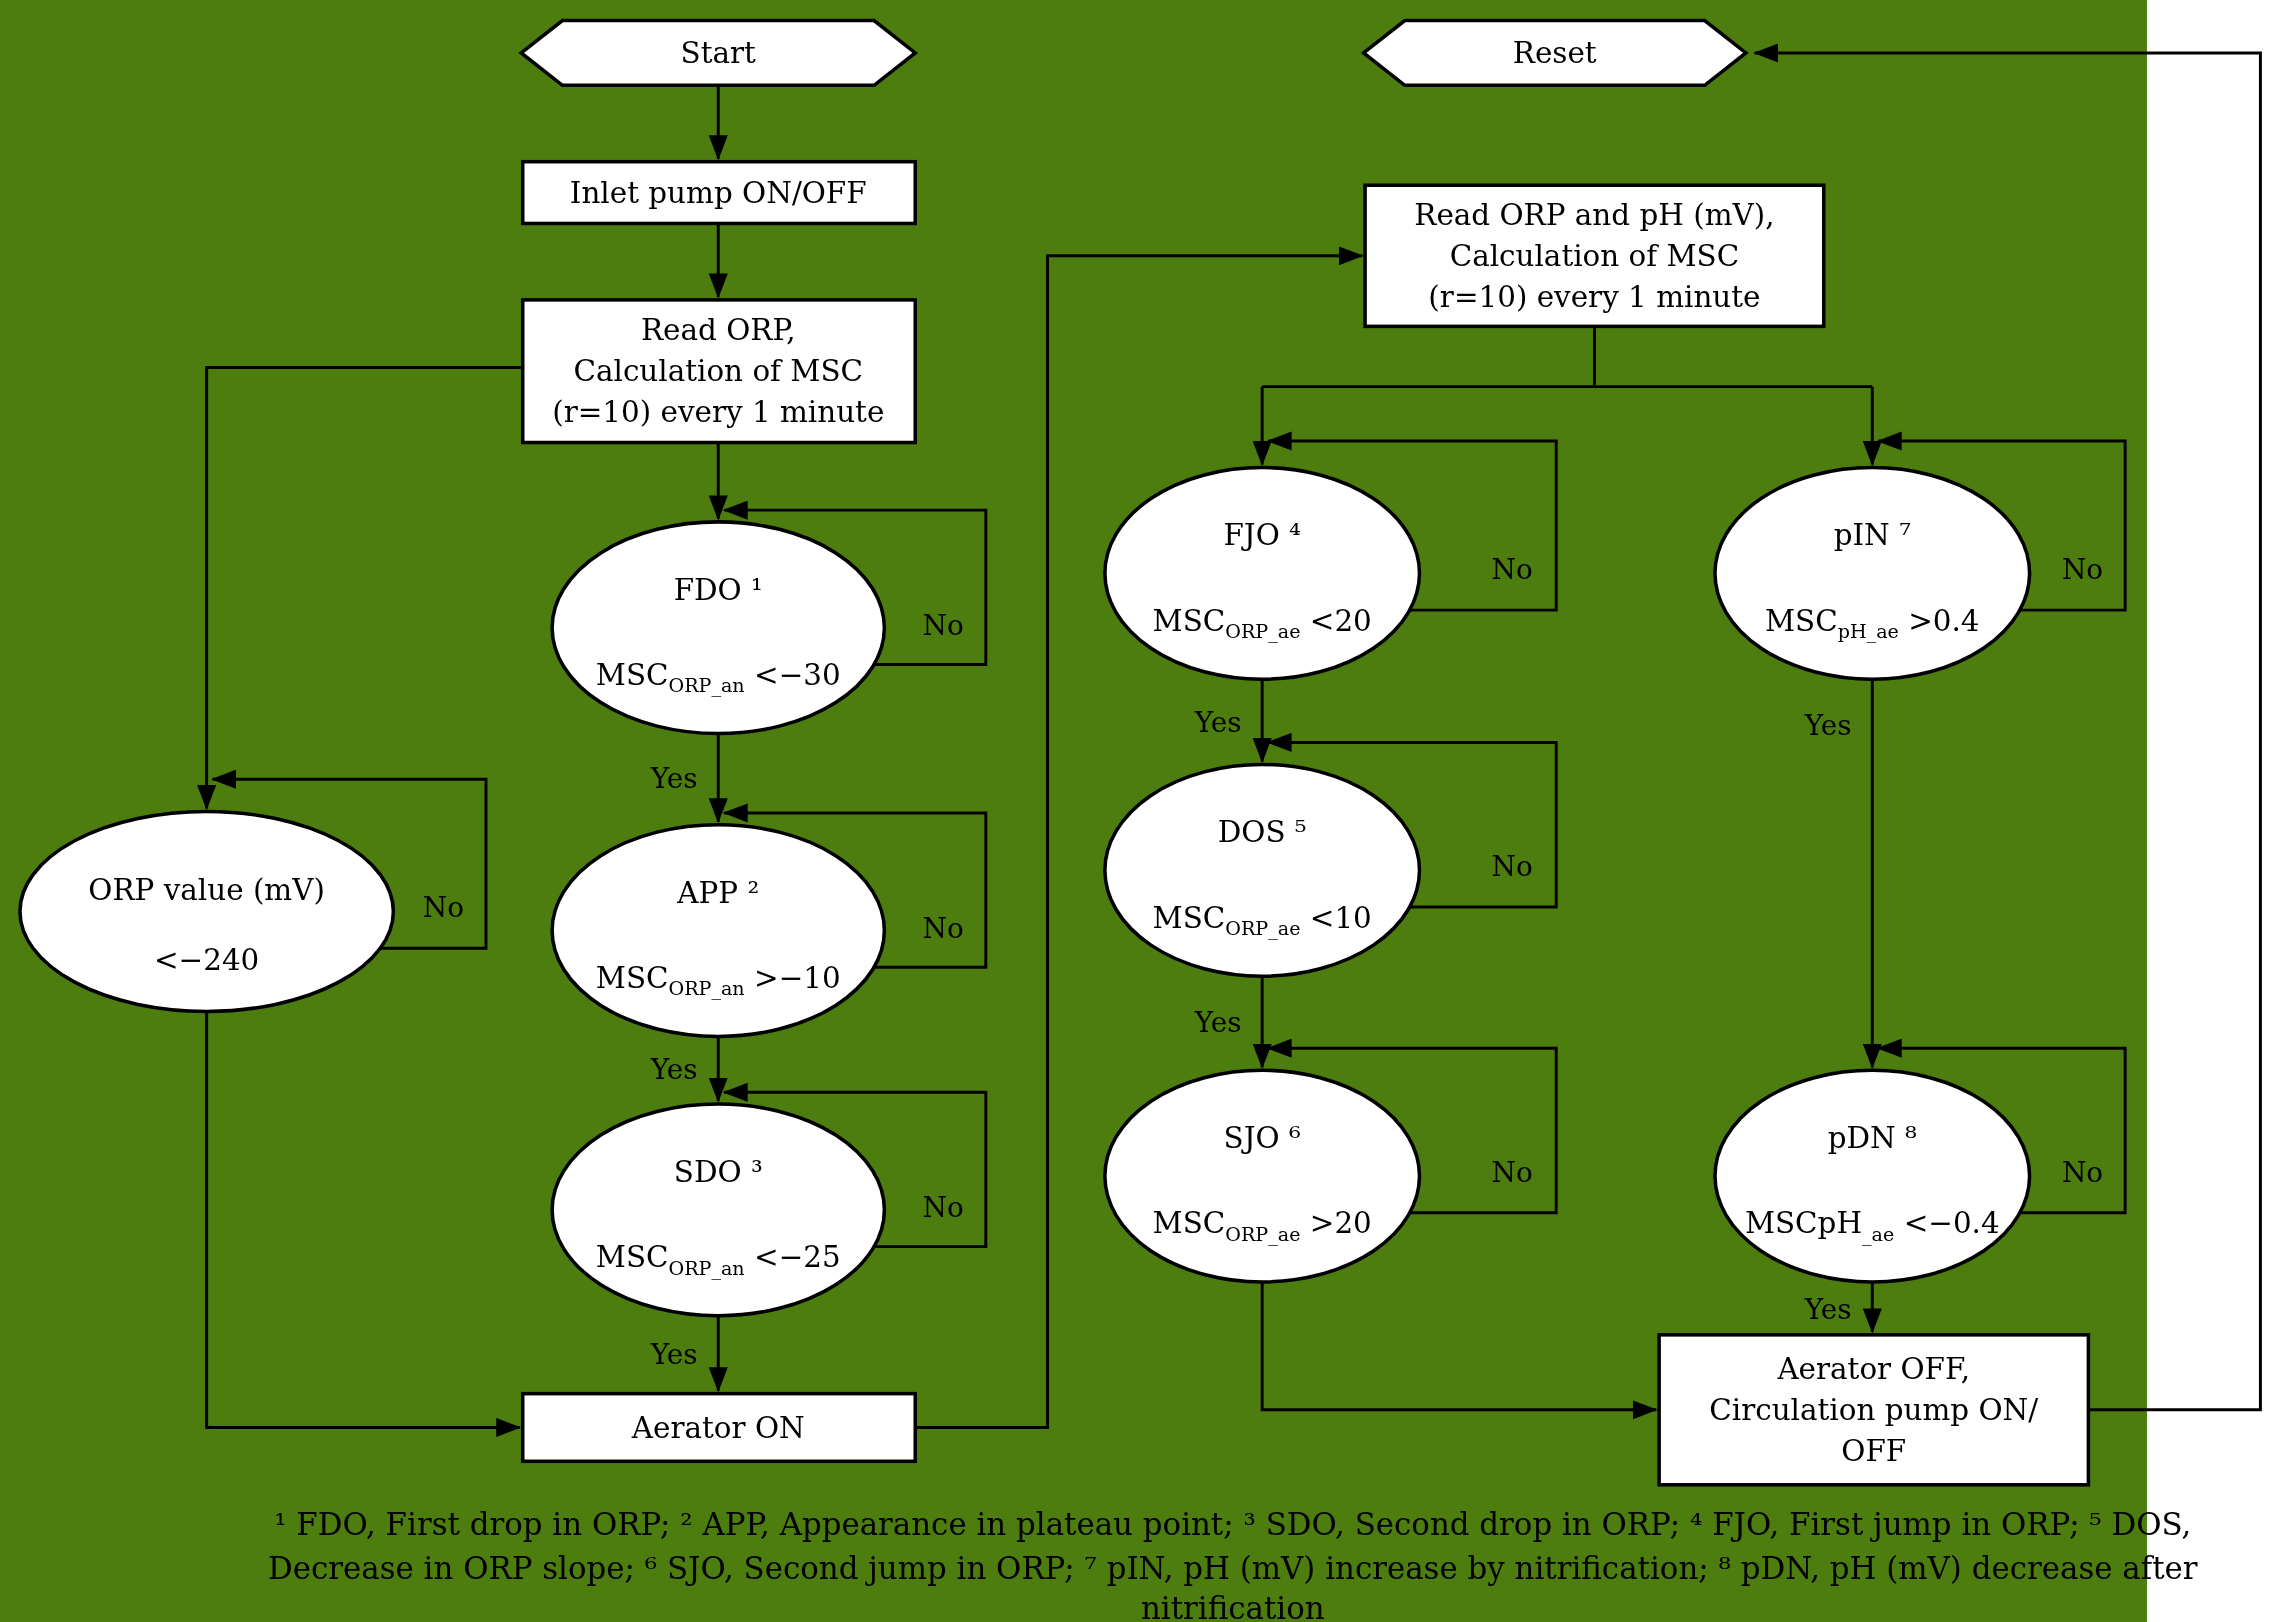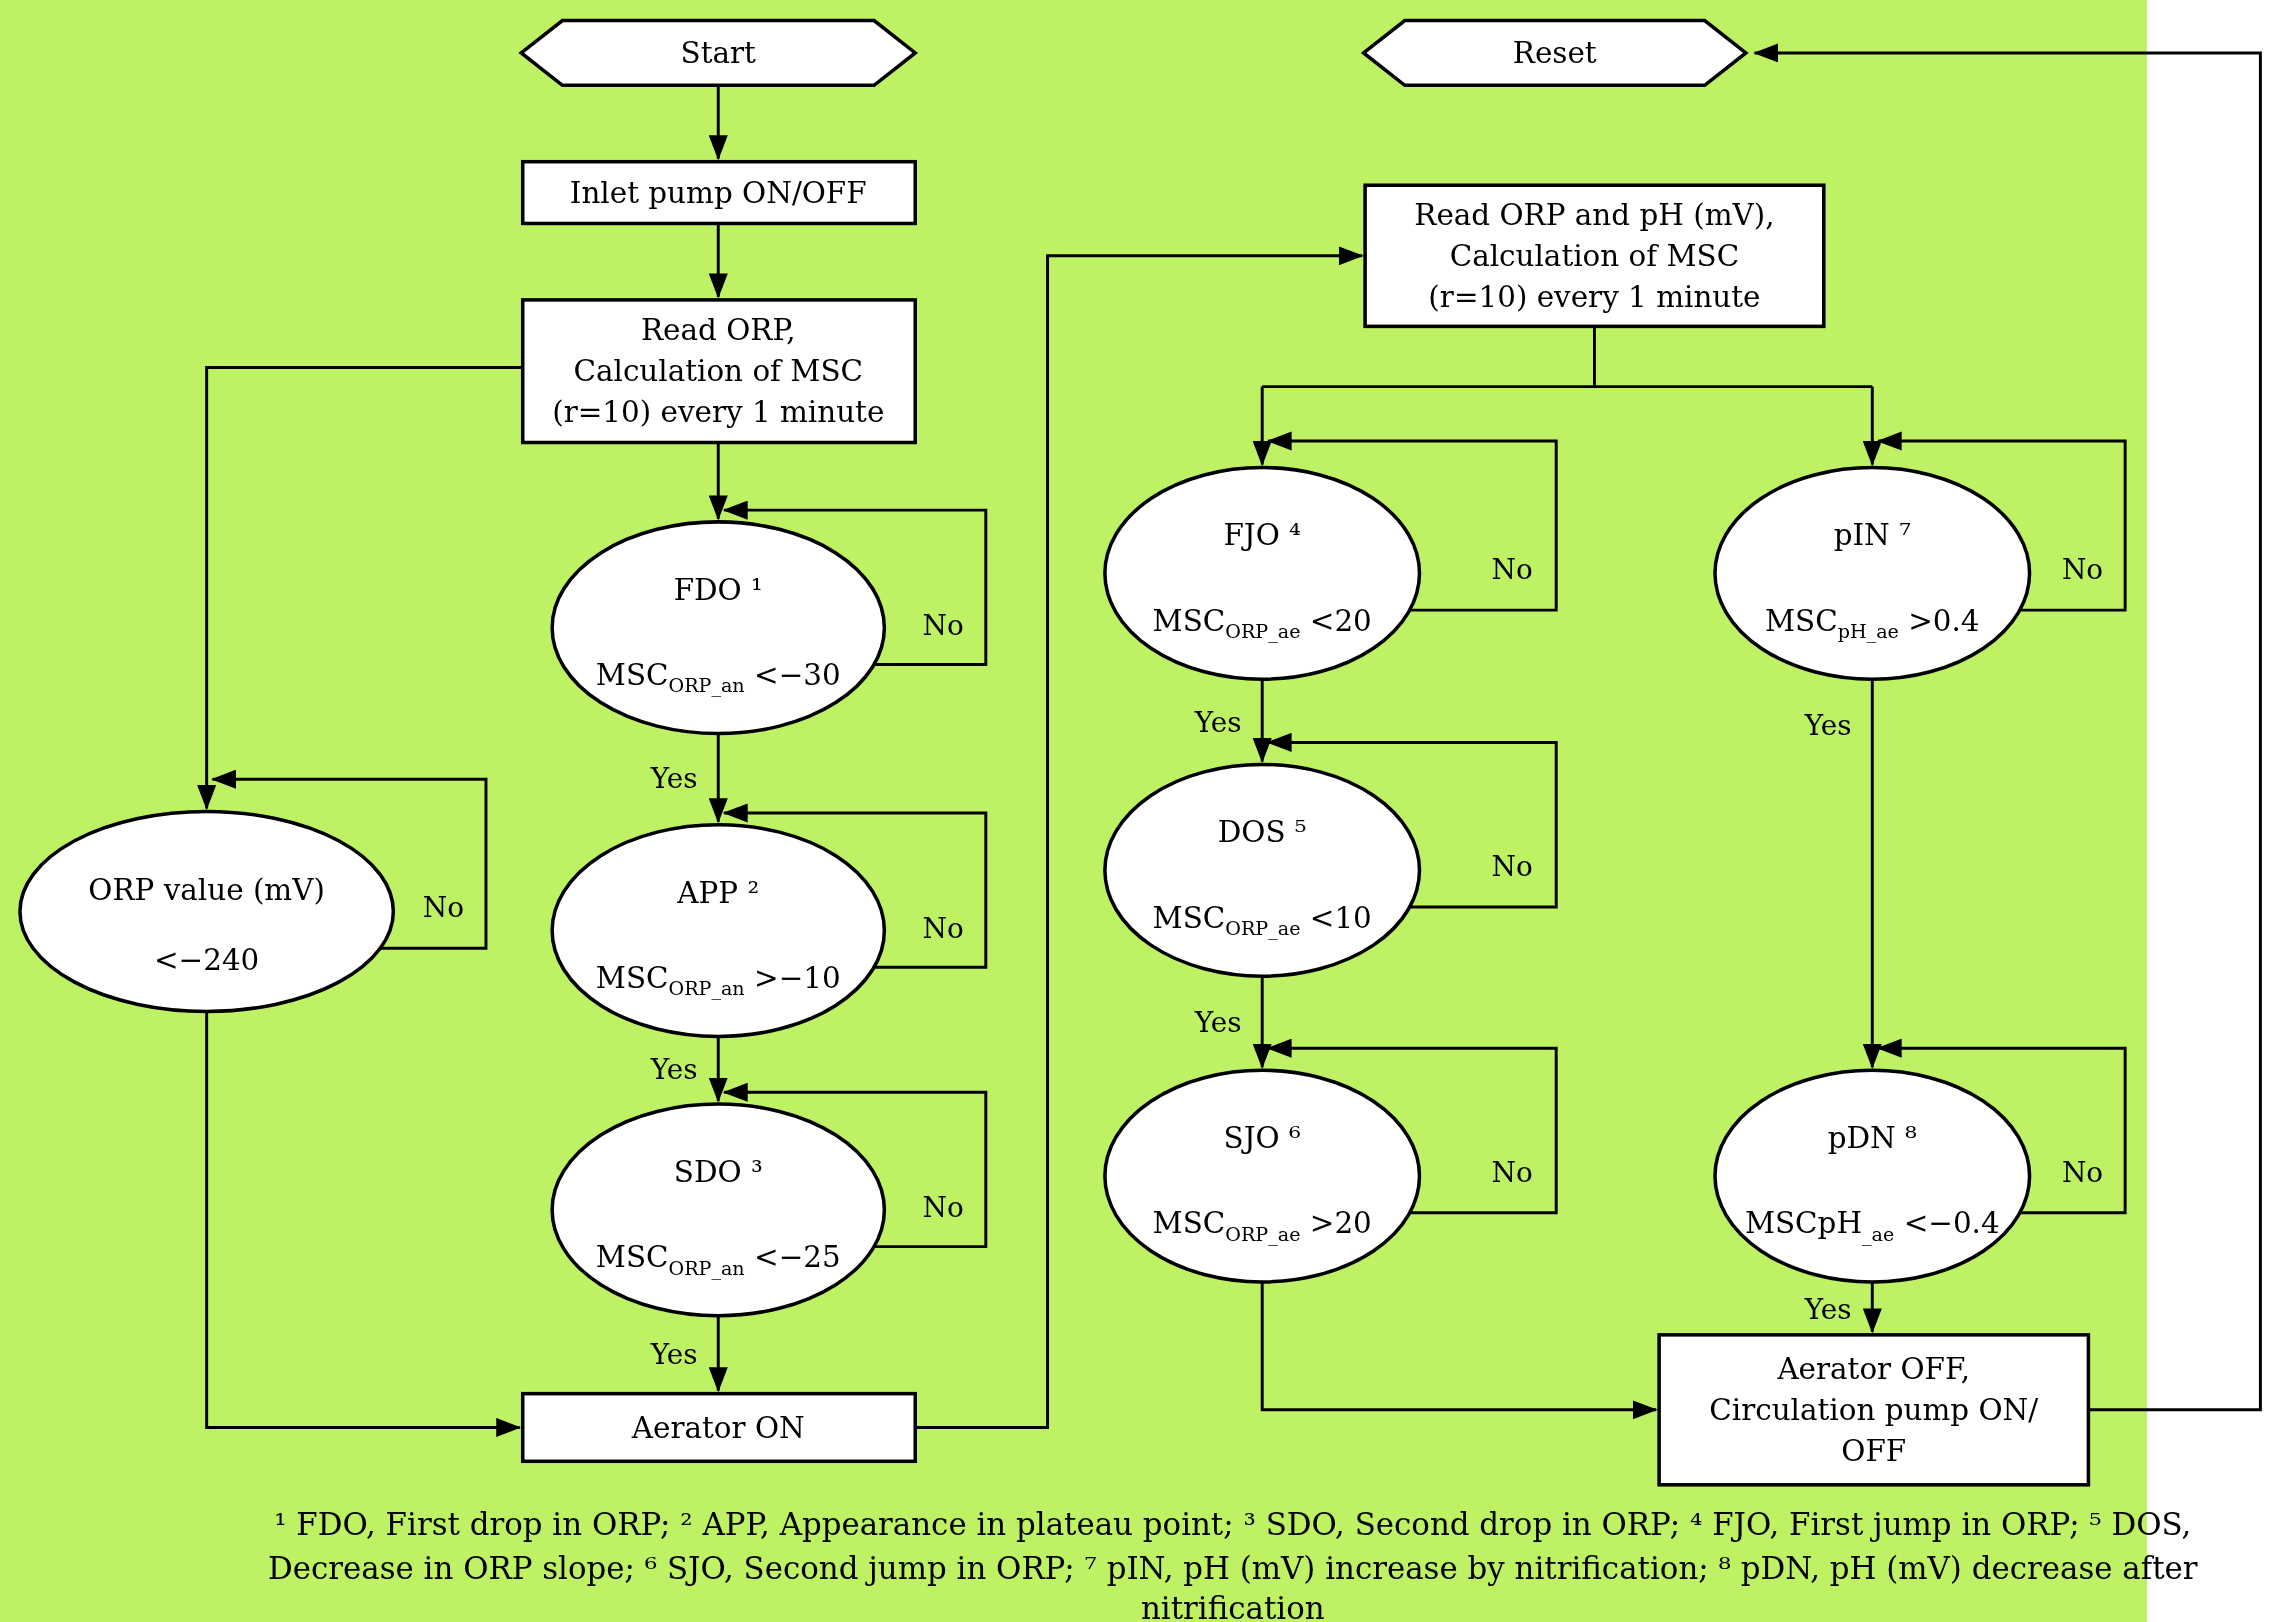--- a/index.html
+++ b/index.html
@@ -1,16 +1,16 @@
 <!DOCTYPE html>
 <html style="font-size:8.6px"><head>
 <meta charset="utf-8">
 <style>
   html, body { margin: 0; padding: 0; background: #ffffff; }
-  .page { width: 2147px; height: 1623px; background: #bef264; }
+  .page { width: 2147px; height: 1623px; background: #4d7c0f; }
   svg { display: block; }
   svg text {
     font-family: "DejaVu Serif", "Liberation Serif", serif;
     fill: #000000;
   }
   .shape { fill: #ffffff; stroke: #000000; stroke-width: 2.4; }
   .edge  { fill: none; stroke: #000000; stroke-width: 2; }
   .node-text  { font-size: 20px; }
   .small-sub  { font-size: 13px; }
   .flow-label { font-size: 19px; }

